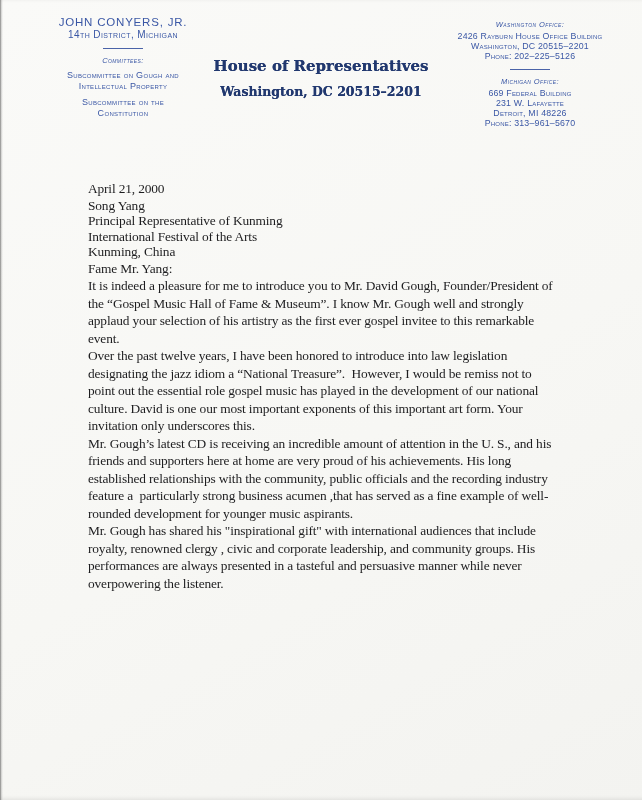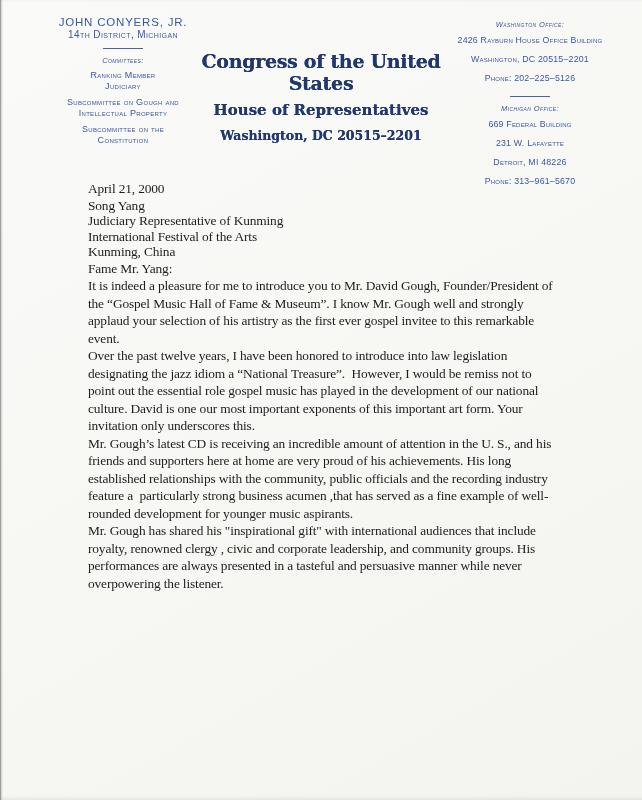--- a/index.html
+++ b/index.html
@@ -22,21 +22,21 @@
   .lh-col{position:absolute;text-align:center;color:#3a57a5;}
   .lh-left{left:28px;top:16px;width:190px;}
   .lh-right{left:432px;top:18px;width:196px;}
   .lh-center{left:176px;top:50px;width:290px;color:#21386f;}
   .lh-name{font-size:11.5px;letter-spacing:.8px;font-weight:500;}
   .sc{font-variant:small-caps;font-variant-caps:small-caps;}
   .lh-district{font-size:10px;letter-spacing:.4px;margin-top:1px;}
   .lh-rule{width:40px;border:0;border-top:1px solid #4a63a8;margin:8px auto 7px auto;}
   .lh-tiny{font-size:7.5px;letter-spacing:.4px;margin-top:2px;font-style:italic;}
   .lh-group{font-size:9px;line-height:11px;letter-spacing:.3px;margin-top:5px;white-space:pre-line;}
-  .lh-addr{font-size:8.8px;line-height:19px;letter-spacing:.2px;margin-top:2px;white-space:pre-line;}
+  .lh-addr{font-size:8.8px;line-height:10px;letter-spacing:.2px;margin-top:2px;white-space:pre-line;}
   .bl{font-family:"DejaVu Serif",serif;font-weight:bold;}
   .bl-1{font-size:19px;letter-spacing:-.3px;text-shadow:0 0 .5px #21386f;}
   .bl-2{font-size:15px;margin-top:7px;text-shadow:0 0 .4px #21386f;}
   .bl-3{font-size:12.5px;margin-top:9px;text-shadow:0 0 .4px #21386f;}
   
   .letter-body{
     position:absolute;left:88px;top:180px;width:520px;
     font-family:Liberation Serif, serif;
     font-size:13.4px;line-height:17.5px;letter-spacing:-.15px;
     color:#1d1d1f;
@@ -53,30 +53,27 @@
 <div class="page">
   <div class="scan-edge"></div>
 
   <header>
 
     <div class="lh-col lh-left">
       <div class="lh-name">JOHN CONYERS, JR.</div>
       <div class="lh-district sc">14th District, Michigan</div>
       <hr class="lh-rule">
       <div class="lh-tiny sc">Committees:</div>
-      <div class="lh-group sc">Ranking Member
-Judiciary</div>
       <div class="lh-group sc">Subcommittee on Gough and
 Intellectual Property</div>
       <div class="lh-group sc">Subcommittee on the
 Constitution</div>
     </div>
 
     <div class="lh-col lh-center">
-      <div class="bl bl-1">Congress of the United States</div>
       <div class="bl bl-2">House of Representatives</div>
       <div class="bl bl-3">Washington, DC 20515–2201</div>
     </div>
 
     <div class="lh-col lh-right">
       <div class="lh-tiny sc">Washington Office:</div>
       <div class="lh-addr sc">2426 Rayburn House Office Building
 Washington, DC 20515–2201
 Phone: 202–225–5126</div>
       <hr class="lh-rule">
@@ -84,21 +81,21 @@
       <div class="lh-addr sc">669 Federal Building
 231 W. Lafayette
 Detroit, MI 48226
 Phone: 313–961–5670</div>
     </div>
   </header>
 
   <main class="letter-body">
     <p class="date">April 21, 2000</p>
     <p class="address">Song Yang
-Judiciary Representative of Kunming
+Principal Representative of Kunming
 International Festival of the Arts
 Kunming, China</p>
     <p class="salutation">Fame Mr. Yang:</p>
     <p class="para">It is indeed a pleasure for me to introduce you to Mr. David Gough, Founder/President of
 the “Gospel Music Hall of Fame &amp; Museum”. I know Mr. Gough well and strongly
 applaud your selection of his artistry as the first ever gospel invitee to this remarkable
 event.</p>
     <p class="para">Over the past twelve years, I have been honored to introduce into law legislation
 designating the jazz idiom a “National Treasure”.  However, I would be remiss not to
 point out the essential role gospel music has played in the development of our national

